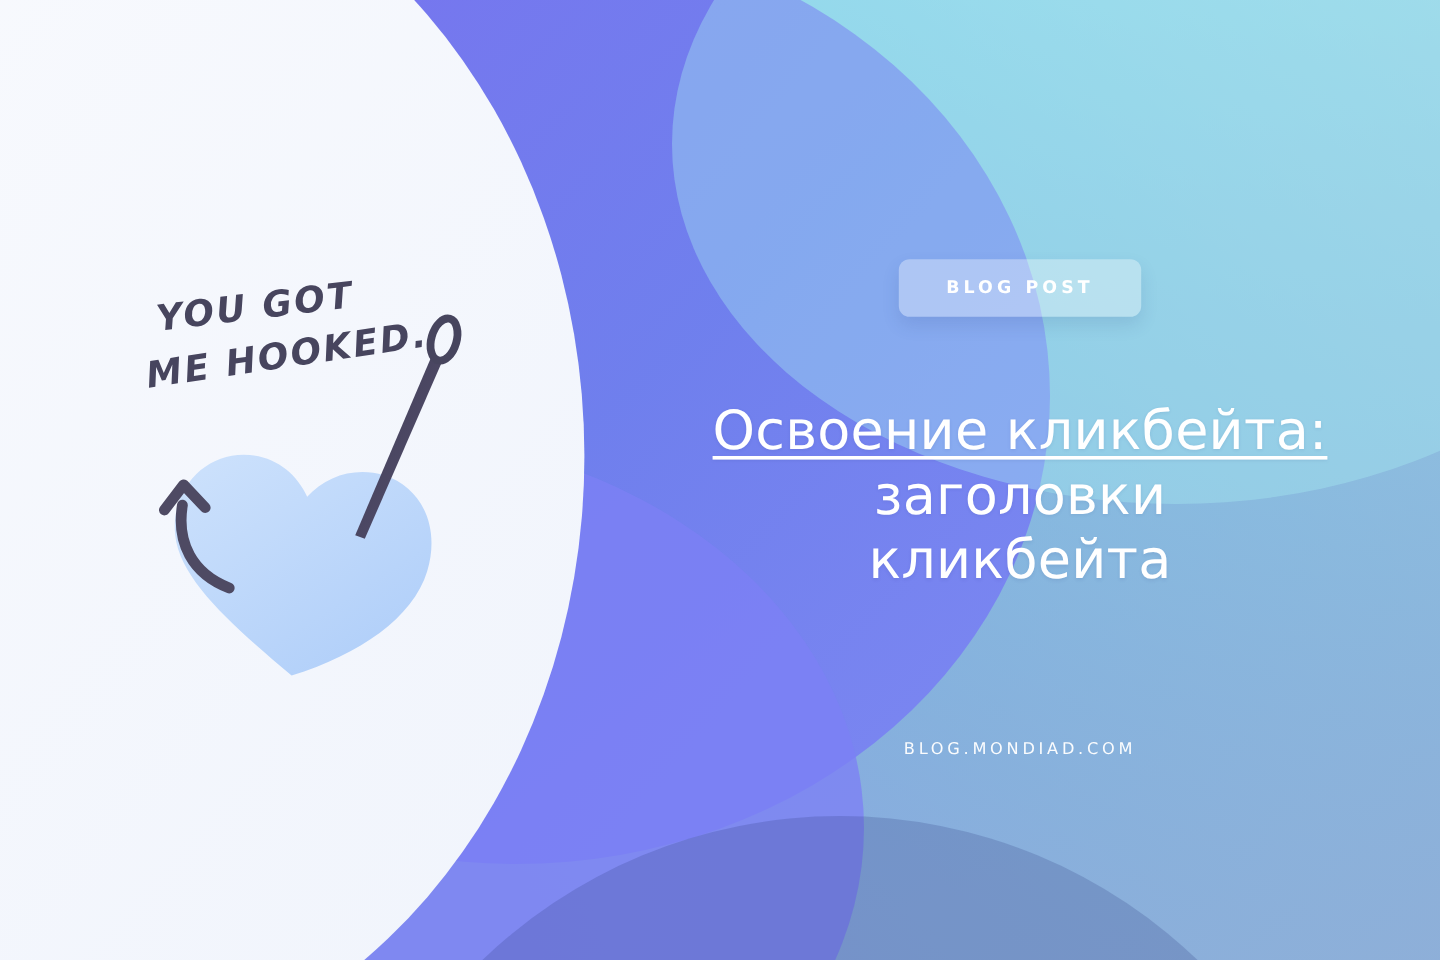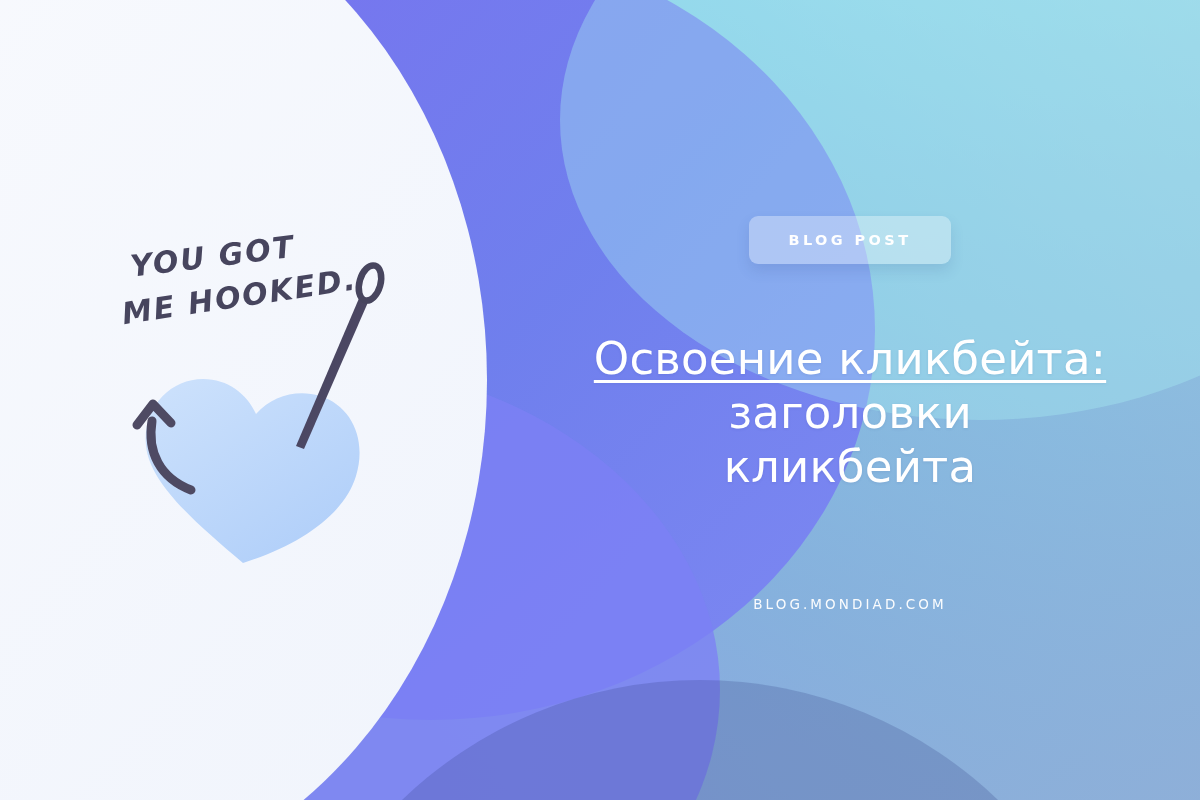--- a/index.html
+++ b/index.html
@@ -88,21 +88,21 @@
     letter-spacing: 0.2px;
     text-shadow: 0 1px 3px rgba(40,60,130,0.10);
   }
   #headline .hl-line { display: block; }
   #headline .hl-line.underlined {
     text-decoration: underline;
     text-underline-offset: 6px;
     text-decoration-thickness: 2.5px;
   }
   #footer-url {
-    margin-top: 72px;
+    margin-top: 92px;
     color: #ffffff;
     font-size: 13.5px;
     font-weight: 400;
     letter-spacing: 3.1px;
     opacity: 0.97;
   }
 </style>
 </head>
 <body>
 

